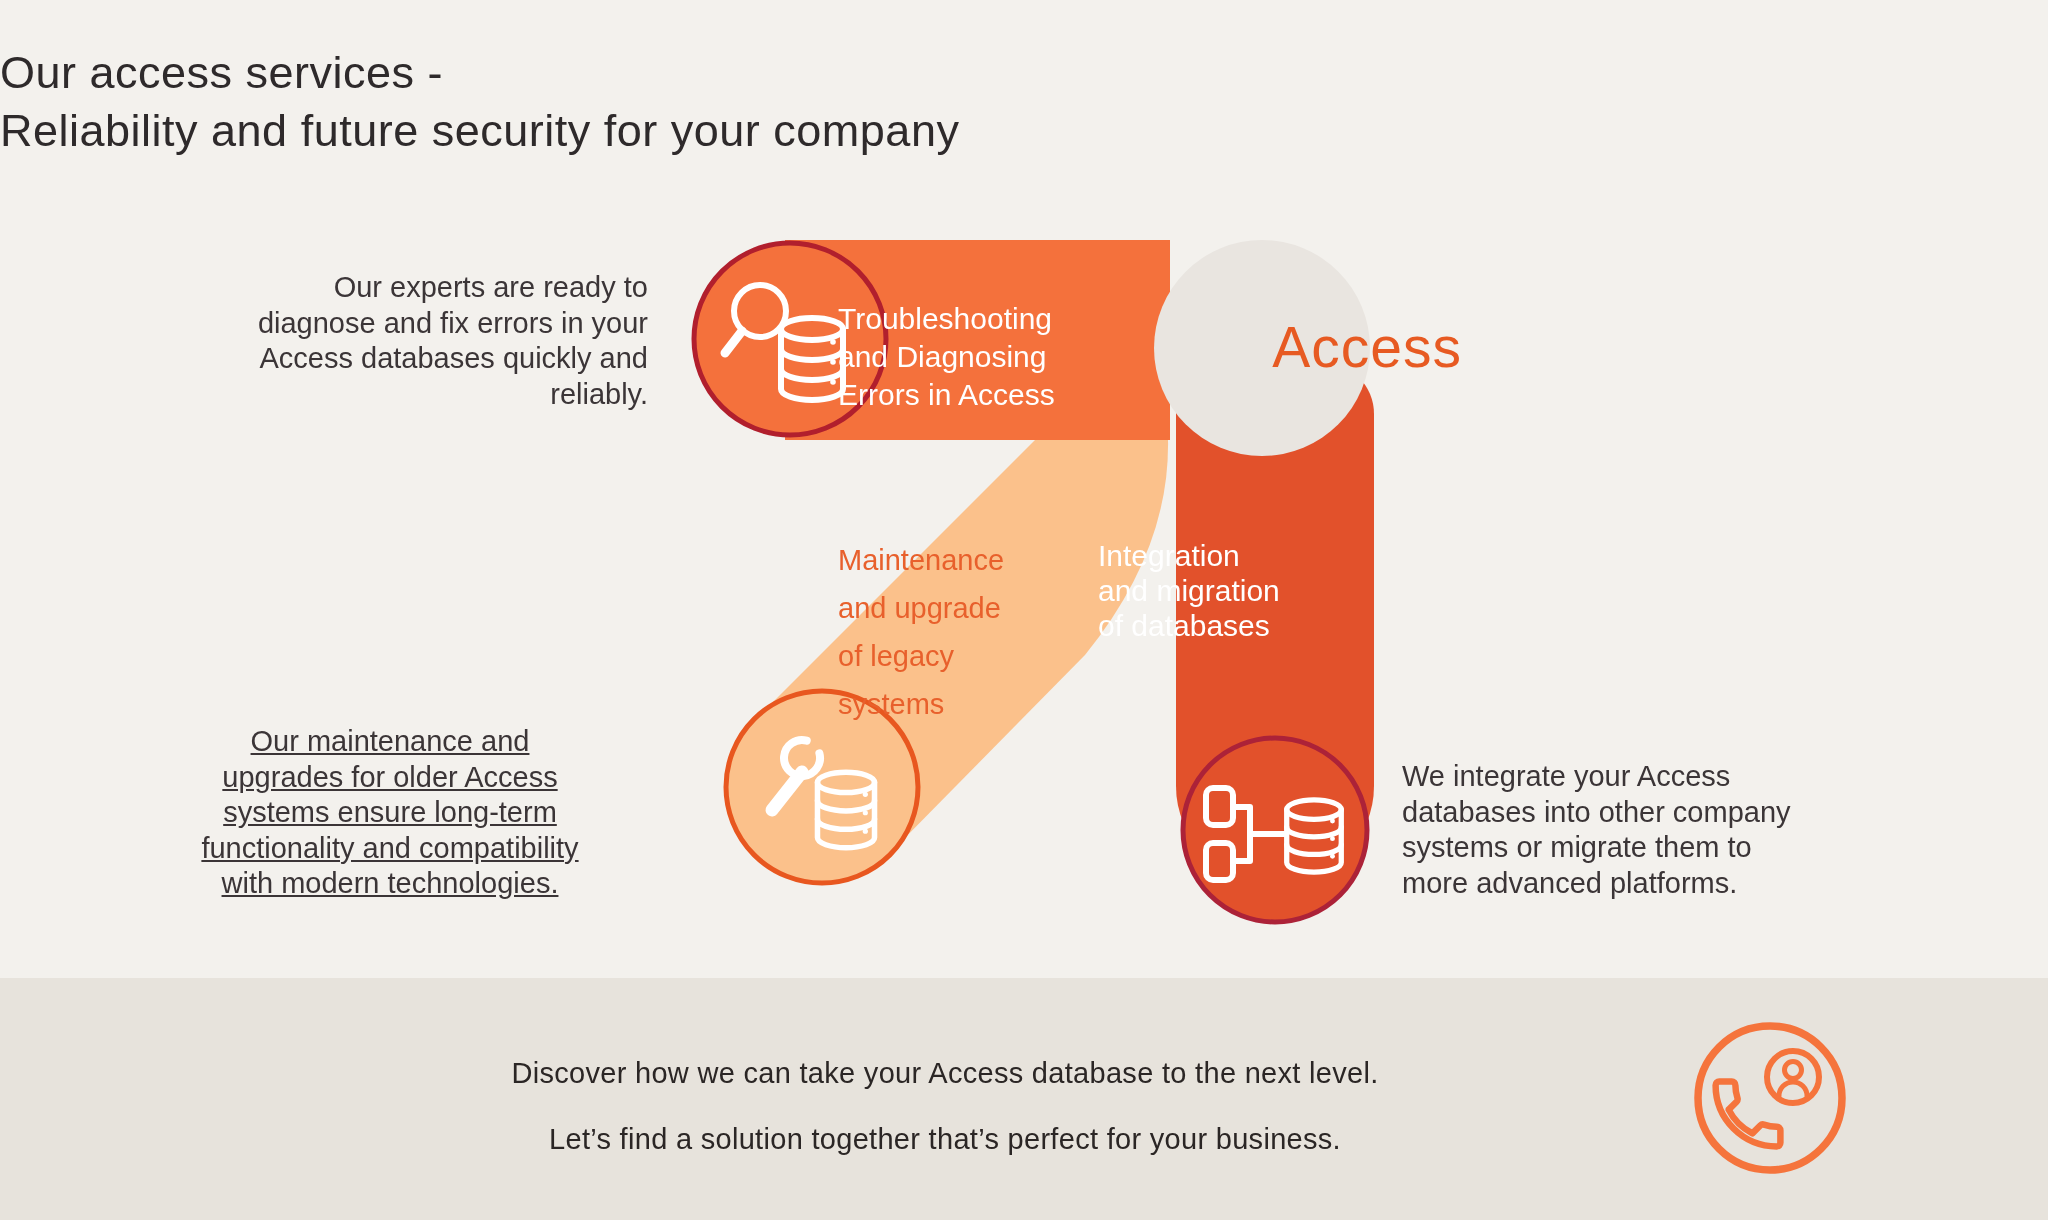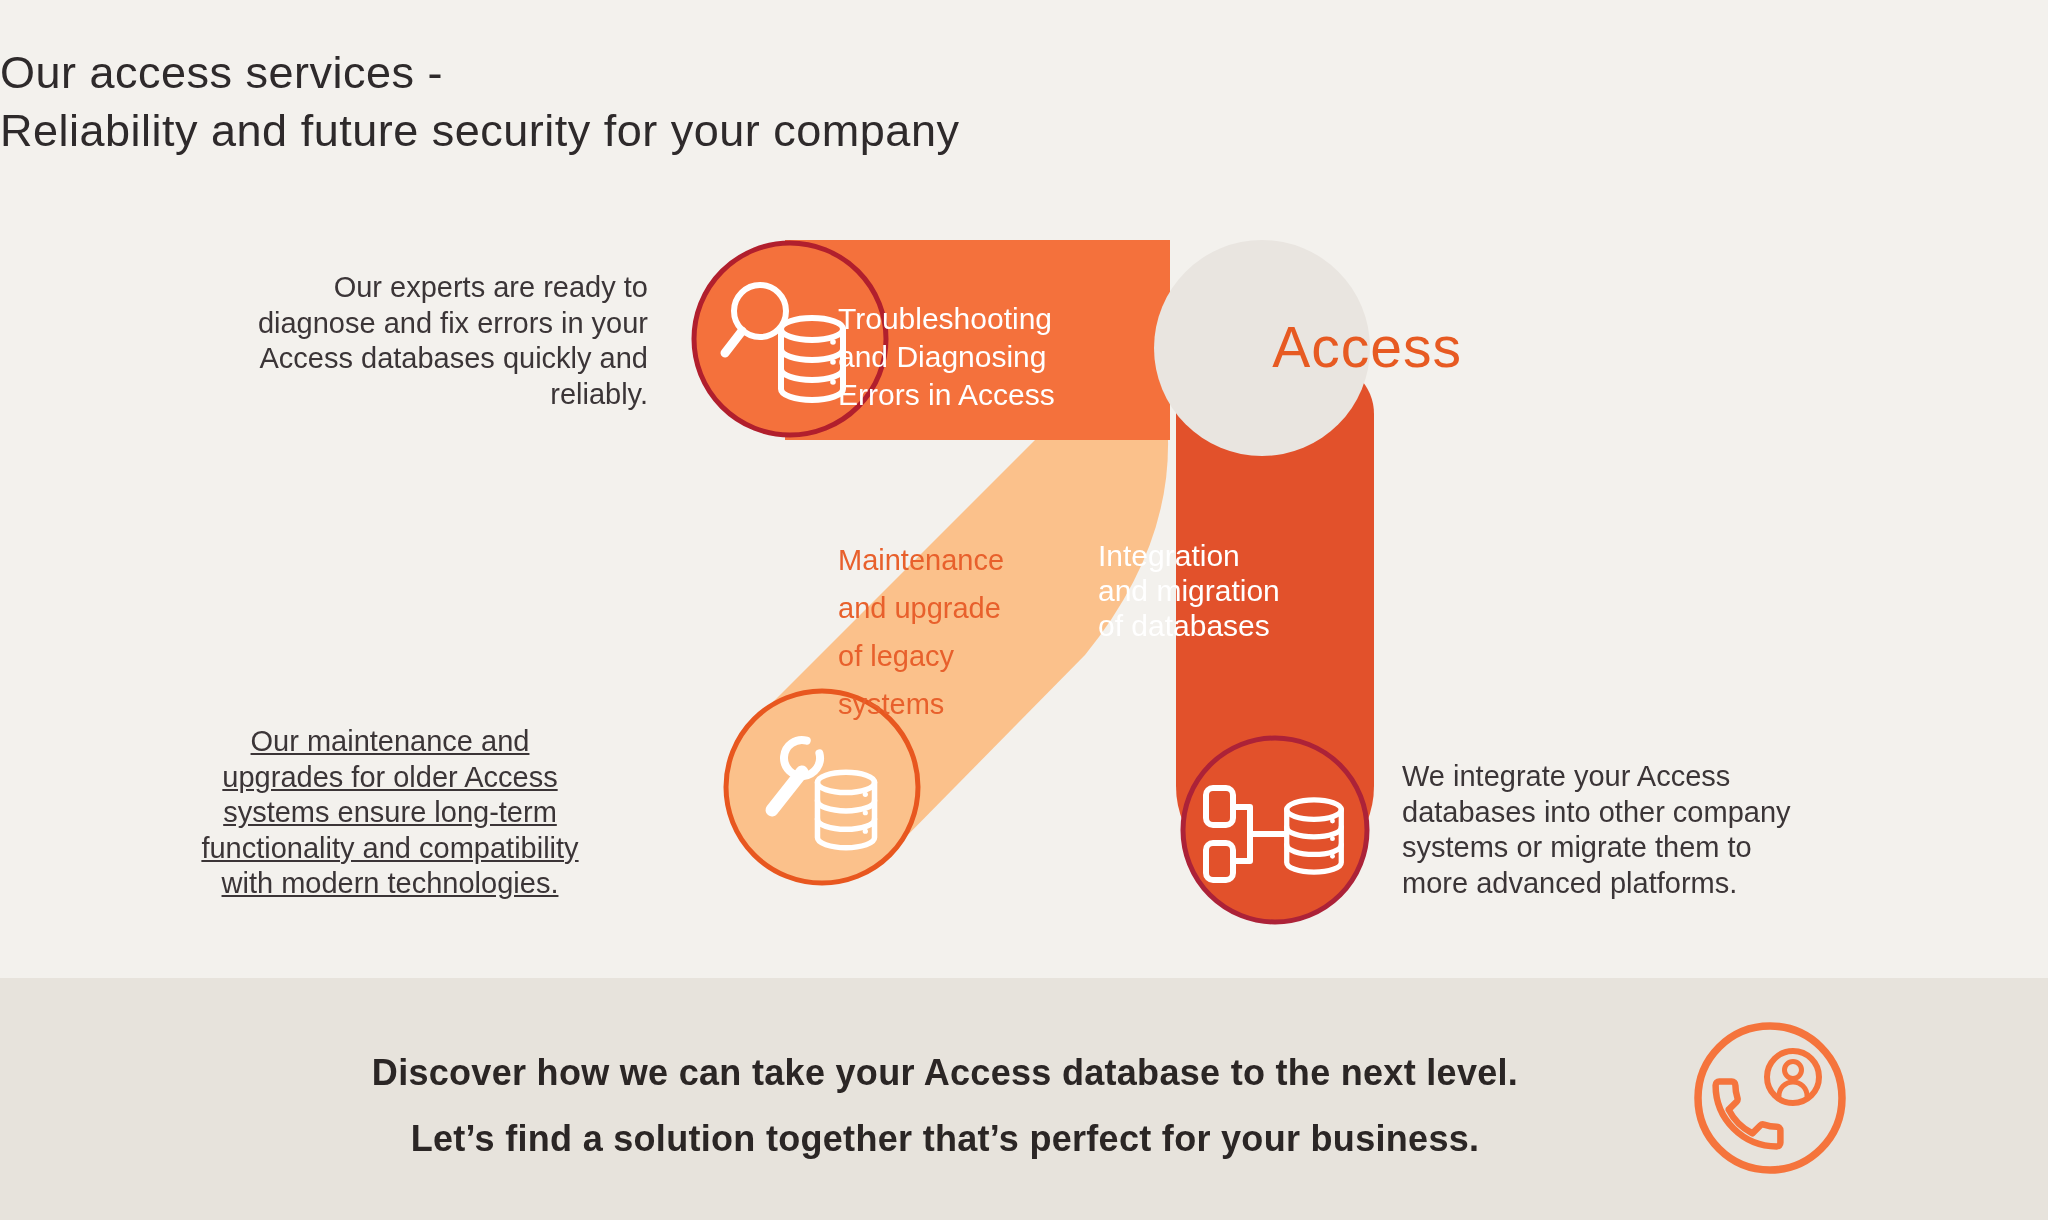--- a/index.html
+++ b/index.html
@@ -13,21 +13,21 @@
   .pre{white-space:pre-line;}
   #title{
     top:44px;left:0;width:2048px;
     font-size:45px;line-height:58px;font-weight:500;color:#2E2A2B;letter-spacing:.5px;
   }
   #footer-band{
     top:978px;left:0;width:2048px;height:242px;background:#E7E3DC;
   }
   #footer-text{
     top:1040px;left:0;width:1890px;text-align:center;
-    font-size:36px;line-height:66px;font-weight:700;color:#2B2625;letter-spacing:.3px;
+    font-size:29px;line-height:66px;font-weight:400;color:#2B2625;letter-spacing:.3px;
   }
   .desc{
     font-size:29px;line-height:35.5px;font-weight:500;color:#3B3537;
   }
   #desc-0{top:270px;left:128px;width:520px;text-align:right;}
   #desc-1{top:724px;left:130px;width:520px;text-align:center;text-decoration:underline;}
   #desc-2{top:735px;left:1402px;width:520px;text-align:left;margin-top:24px;}
   .seg-label{font-weight:500;text-align:left;}
   #seg-label-0{top:300px;left:838px;width:350px;font-size:30px;line-height:38px;color:#FFFFFF;}
   #seg-label-1{top:536px;left:838px;width:350px;font-size:29px;line-height:48px;color:#E8602C;}

